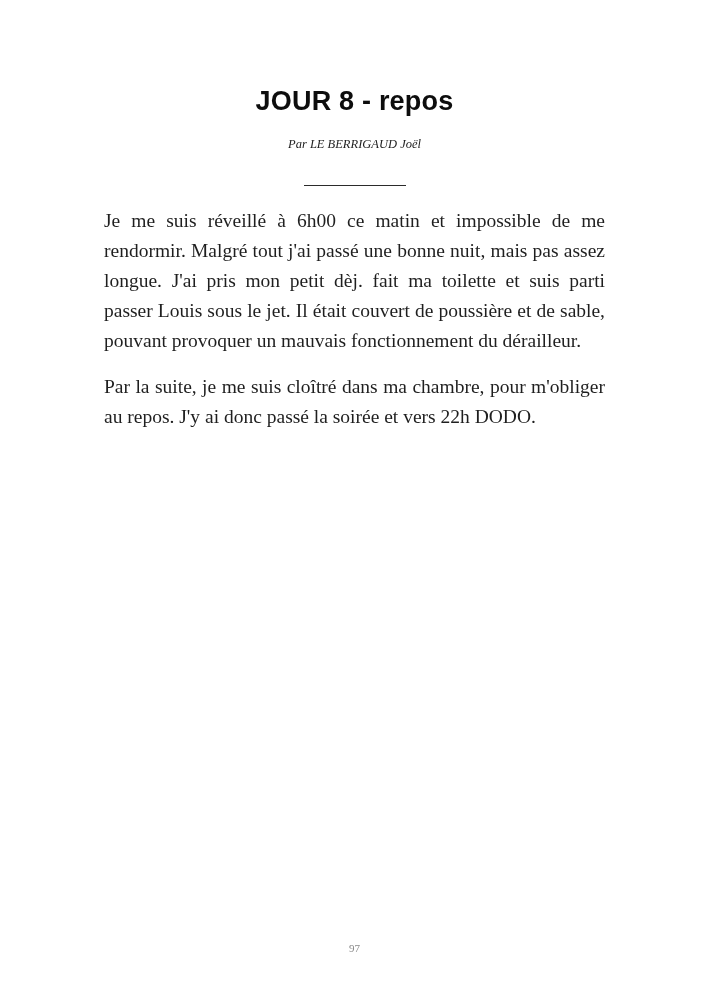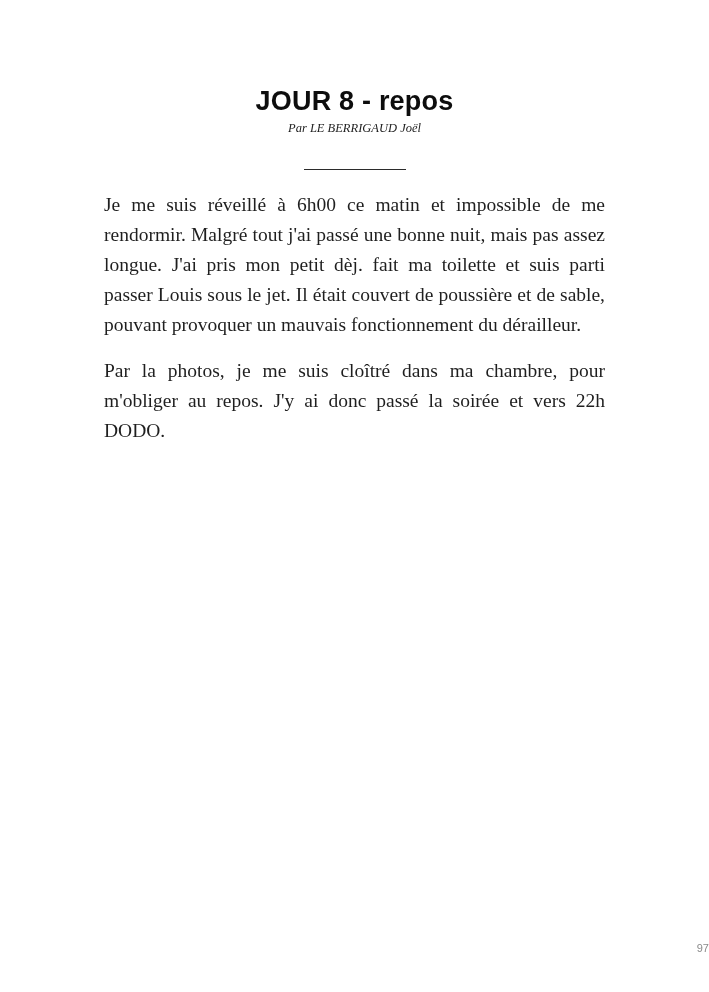--- a/index.html
+++ b/index.html
@@ -22,21 +22,21 @@
   .doc-title {
     margin: 0;
     font-family: "Liberation Sans", sans-serif;
     font-size: 27px;
     font-weight: 800;
     letter-spacing: 0.2px;
     text-align: center;
     color: #0d0d0d;
   }
   .byline {
-    margin-top: 4px;
+    margin-top: 20px;
     font-family: "Liberation Serif", serif;
     font-size: 12.5px;
     font-style: italic;
     text-align: center;
     color: #222222;
   }
   .divider {
     width: 102px;
     height: 0;
     border-top: 1.2px solid #2b2b2b;
@@ -47,37 +47,37 @@
     font-size: 19.5px;
     line-height: 30px;
     text-align: justify;
     color: #1f1f1f;
   }
   .page-number {
     position: absolute;
     left: 0;
     right: 0;
     bottom: 38px;
-    text-align: right;
-    font-family: Liberation Sans, sans-serif;
+    text-align: center;
+    font-family: Liberation Serif, serif;
     font-size: 11px;
     color: #8a8a8a;
   }
 </style>
 </head>
 <body>
 
 <div class="page">
 
   <h1 class="doc-title">JOUR 8 - repos</h1>
 
   <div class="byline">Par LE BERRIGAUD Joël</div>
 
   <div class="divider"></div>
 
   <div class="body-text">
     <p>Je me suis réveillé à 6h00 ce matin et impossible de me rendormir. Malgré tout j'ai passé une bonne nuit, mais pas assez longue. J'ai pris mon petit dèj. fait ma toilette et suis parti passer Louis sous le jet. Il était couvert de poussière et de sable, pouvant provoquer un mauvais fonctionnement du dérailleur.</p>
-    <p>Par la photos, je me suis cloîtré dans ma chambre, pour m'obliger au repos. J'y ai donc passé la soirée et vers 22h DODO.</p>
+    <p>Par la suite, je me suis cloîtré dans ma chambre, pour m'obliger au repos. J'y ai donc passé la soirée et vers 22h DODO.</p>
   </div>
 
   <div class="page-number">97</div>
 
 </div>
 
 </body></html>

